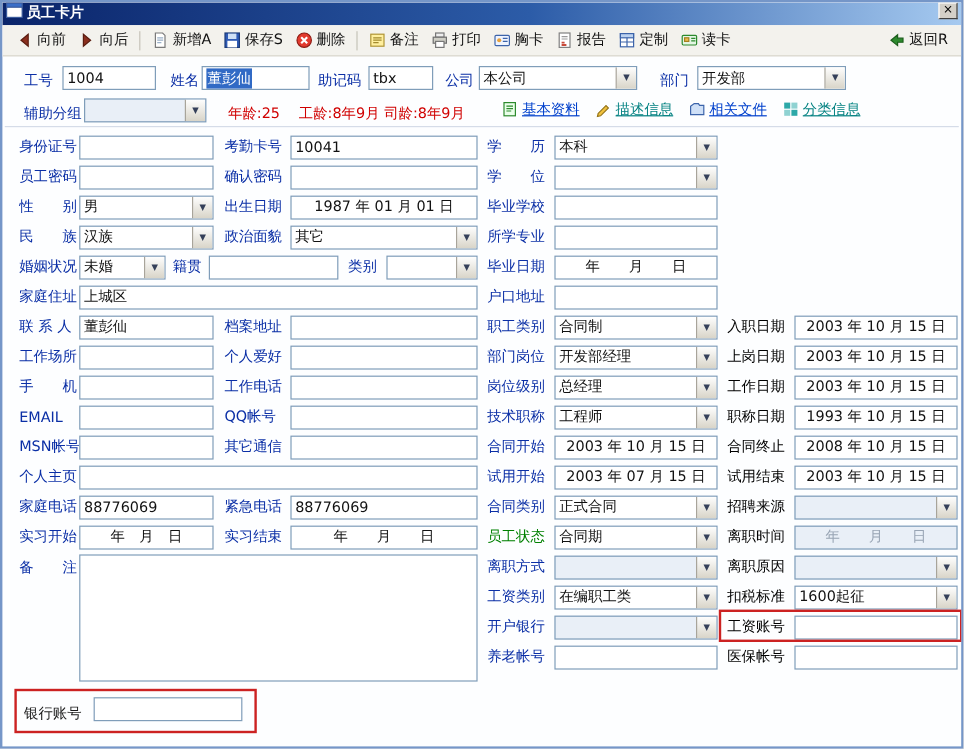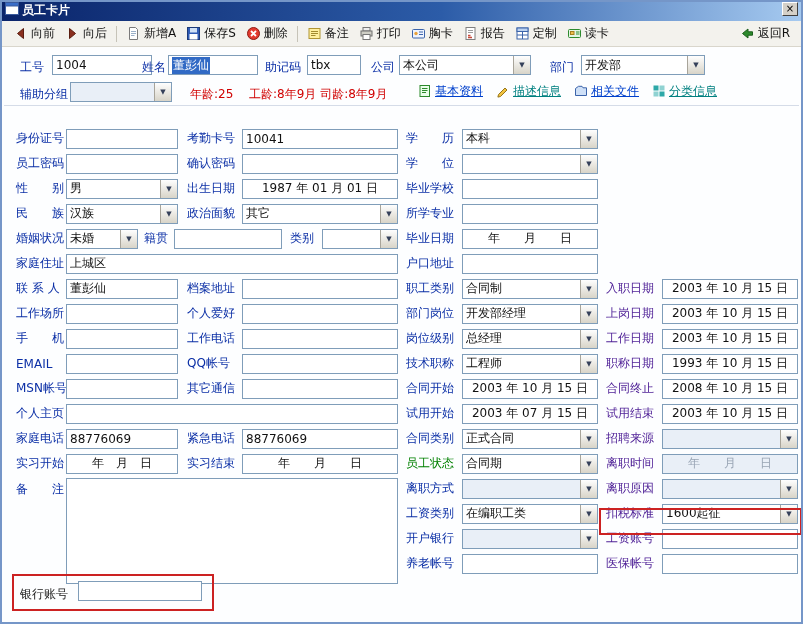--- a/index.html
+++ b/index.html
@@ -19,21 +19,21 @@
     display:flex; align-items:center; padding:0 6px; font-size:12px; color:#111; }
   .tb-groups { display:flex; align-items:center; }
   .tb-item { display:inline-flex; align-items:center; gap:3px; padding:2px 5px; white-space:nowrap; cursor:default; }
   .tb-icon { width:15px; height:15px; display:inline-flex; }
   .tb-sep { width:1px; height:16px; background:#c6c3b8; margin:0 4px; }
   .tb-spring { flex:1; }
 
   
   .abs { position:absolute; }
   .hlabel { font-size:12px; color:#0b2fa6; white-space:pre; }
-  .lbl-empno{left:18px;top:57px} .inp-empno{left:50px;top:53px;width:100px}
+  .lbl-empno{left:18px;top:57px} .inp-empno{left:50px;top:53px;width:78px}
   .lbl-name{left:140px;top:57px} .inp-name{left:166px;top:53px;width:90px}
   .lbl-mnem{left:263px;top:57px} .inp-mnem{left:305px;top:53px;width:54px}
   .lbl-comp{left:369px;top:57px} .sel-comp{left:397px;top:53px;width:132px}
   .lbl-dept{left:548px;top:57px} .sel-dept{left:579px;top:53px;width:124px}
   .lbl-group{left:18px;top:84px} .sel-group{left:68px;top:80px;width:102px}
   .age-text{left:188px;top:84px;color:#d00000;font-size:12px;white-space:pre}
   .sen-text{left:247px;top:84px;color:#d00000;font-size:12px;white-space:pre}
   .tabs{left:416px;top:79px;display:flex;gap:13px;align-items:center;height:20px}
   .tab-item{display:inline-flex;align-items:center;gap:3px;font-size:12px;cursor:default;white-space:nowrap}
   .tab-icon{width:14px;height:14px;display:inline-flex}
@@ -48,27 +48,27 @@
   .fld.dis { background:#e9eff7; }
   .sel { padding:0; }
   .sel .sel-text { flex:1; padding:0 3px; overflow:hidden; white-space:pre; }
   .sel .sel-btn { width:17px; align-self:stretch; display:flex; align-items:center; justify-content:center;
     font-size:7px; color:#35405a; background:linear-gradient(#fefefe,#d8d4c8); border-left:1px solid #a8a49a; }
   .date { justify-content:center; }
   .graytxt { color:#98a4b4; }
   .ta { height:106px; align-items:flex-start; }
 
   
-  .panel { position:absolute;margin-top:16px; }
+  .panel { position:absolute; }
   .left-panel { left:14px; top:108px; width:382px; }
   .right-panel { left:404px; top:108px; width:392px; }
   .form-row { display:flex; align-items:center; height:25px; }
   .form-row.tall { height:112px; align-items:flex-start; padding-top:2px; }
   .flabel { font-size:12px; color:#0b2fa6; white-space:pre; }
-  .flabel.red { color:#4c1d95; }
+  .flabel.red { color:#000000; }
   .flabel.green { color:#008000; }
   .flabel.top { padding-top:3px; }
 
   
   .lab1{width:50px} .f1{width:112px} .lab2{width:64px;padding-left:9px} .f2{width:156px}
   .fw{width:332px}
   .sel-s{width:72px} .lab-jg{width:36px;padding-left:6px} .f-jg{width:108px}
   .lab-lb{width:40px;padding-left:8px} .sel-lb{width:76px}
   .lab3{width:56px} .f3{width:136px} .lab4{width:64px;padding-left:8px} .f4{width:136px}
 

